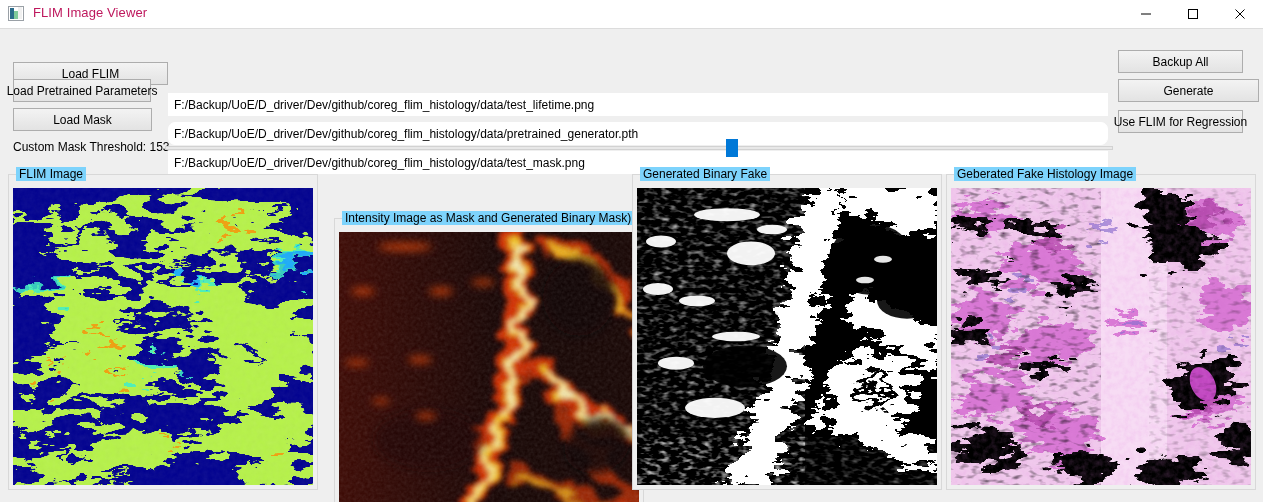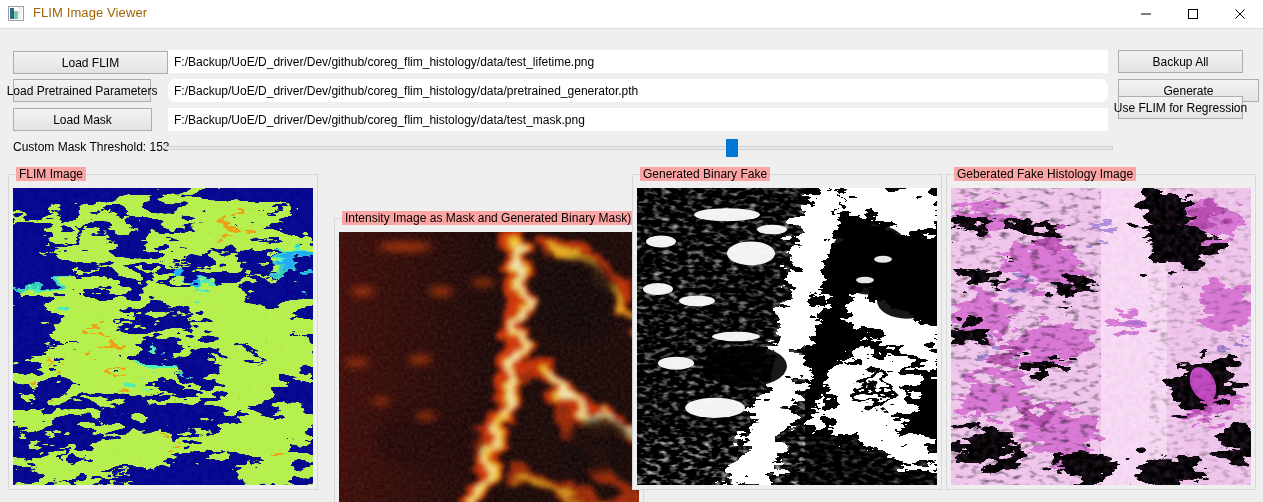--- a/index.html
+++ b/index.html
@@ -20,21 +20,21 @@
     position:absolute;left:8px;top:6px;width:16px;height:15px;
     background:#ffffff;border:1px solid #9aa0a6;box-sizing:border-box;
     overflow:hidden;
   }
   .title-icon i{position:absolute;display:block;bottom:1px;}
   .ti1{left:1px;width:4px;height:11px;background:#2b6b8a;}
   .ti2{left:5px;width:4px;height:8px;background:#7fc99a;}
   .ti3{left:9px;width:4px;height:12px;background:#f0f0f0;}
   .title-text{
     position:absolute;left:33px;top:5px;
-    font-size:13px;color:#a16207;letter-spacing:.1px;
+    font-size:13px;color:#be185d;letter-spacing:.1px;
   }
   .wbtn{
     position:absolute;top:0;width:46px;height:28px;
     display:flex;align-items:center;justify-content:center;
     font-size:13px;color:#000;
   }
   .wbtn svg{display:block;}
   #btn-min{right:94px;}
   #btn-max{right:47px;}
   #btn-close{right:0px;}
@@ -50,21 +50,21 @@
     white-space:nowrap;
   }
   .field{
     position:absolute;height:23px;
     background:#ffffff;
     border:1px solid #ffffff;
     box-sizing:border-box;
     display:flex;align-items:center;
     padding-left:5px;
     font-size:12px;color:#000;
-    white-space:nowrap;overflow:hidden;
+    white-space:nowrap;overflow:hidden;margin-top:43px;
   }
 
   
   .slider-label{position:absolute;left:13px;top:140px;font-size:12px;}
   .slider{
     position:absolute;left:165px;top:139px;width:948px;height:18px;
   }
   .slider .track{
     position:absolute;left:0;top:7px;width:100%;height:4px;
     background:#e8e8e8;border:1px solid #d2d2d2;box-sizing:border-box;
@@ -76,21 +76,21 @@
 
   
   .group{
     position:absolute;top:174px;height:316px;
     border:1px solid #d8d8d8;
     box-sizing:border-box;
     background:#efefef;
   }
   .group .legend{
     position:absolute;left:7px;top:-8px;
-    background:#fca5a5;
+    background:#7dd3fc;
     padding:0 3px;
     font-size:12px;color:#000;white-space:nowrap;
   }
   .canvas{
     position:absolute;left:4px;top:13px;right:4px;bottom:4px;
     background:#000;overflow:hidden;
   }
   .canvas svg{display:block;width:100%;height:100%;}
 </style>
 </head>
@@ -115,31 +115,31 @@
       </svg>
   </div>
   <div class="wbtn" id="btn-close">
     <svg width="12" height="12" viewBox="0 0 12 12">
         <line x1="1.5" y1="1.5" x2="10.5" y2="10.5" stroke="#000" stroke-width="1"></line>
         <line x1="10.5" y1="1.5" x2="1.5" y2="10.5" stroke="#000" stroke-width="1"></line>
       </svg>
   </div>
 </div>
 
-<div class="btn" style="left:13px;top:51px;width:155px;">Load FLIM</div>
+<div class="btn" style="left:13px;top:62px;width:155px;">Load FLIM</div>
 <div class="field" style="left:168px;top:50px;width:940px;">F:/Backup/UoE/D_driver/Dev/github/coreg_flim_histology/data/test_lifetime.png</div>
 <div class="btn" style="left:1118px;top:50px;width:125px;">Backup All</div>
 
 <div class="btn" style="left:13px;top:79px;width:138px;">Load Pretrained Parameters</div>
 <div class="field" style="left:168px;top:79px;width:940px;border-radius:7px;">F:/Backup/UoE/D_driver/Dev/github/coreg_flim_histology/data/pretrained_generator.pth</div>
 <div class="btn" style="left:1118px;top:79px;width:141px;">Generate</div>
 
 <div class="btn" style="left:13px;top:108px;width:139px;">Load Mask</div>
 <div class="field" style="left:168px;top:108px;width:940px;">F:/Backup/UoE/D_driver/Dev/github/coreg_flim_histology/data/test_mask.png</div>
-<div class="btn" style="left:1118px;top:96px;width:125px;">Use FLIM for Regression</div>
+<div class="btn" style="left:1118px;top:110px;width:125px;">Use FLIM for Regression</div>
 
 <div class="slider-label">Custom Mask Threshold: 153</div>
 <div class="slider">
   <div class="track"></div>
   <div class="handle"></div>
 </div>
 
 <div class="group" style="left:8px;width:310px;">
   <div class="legend">FLIM Image</div>
   <div class="canvas">

